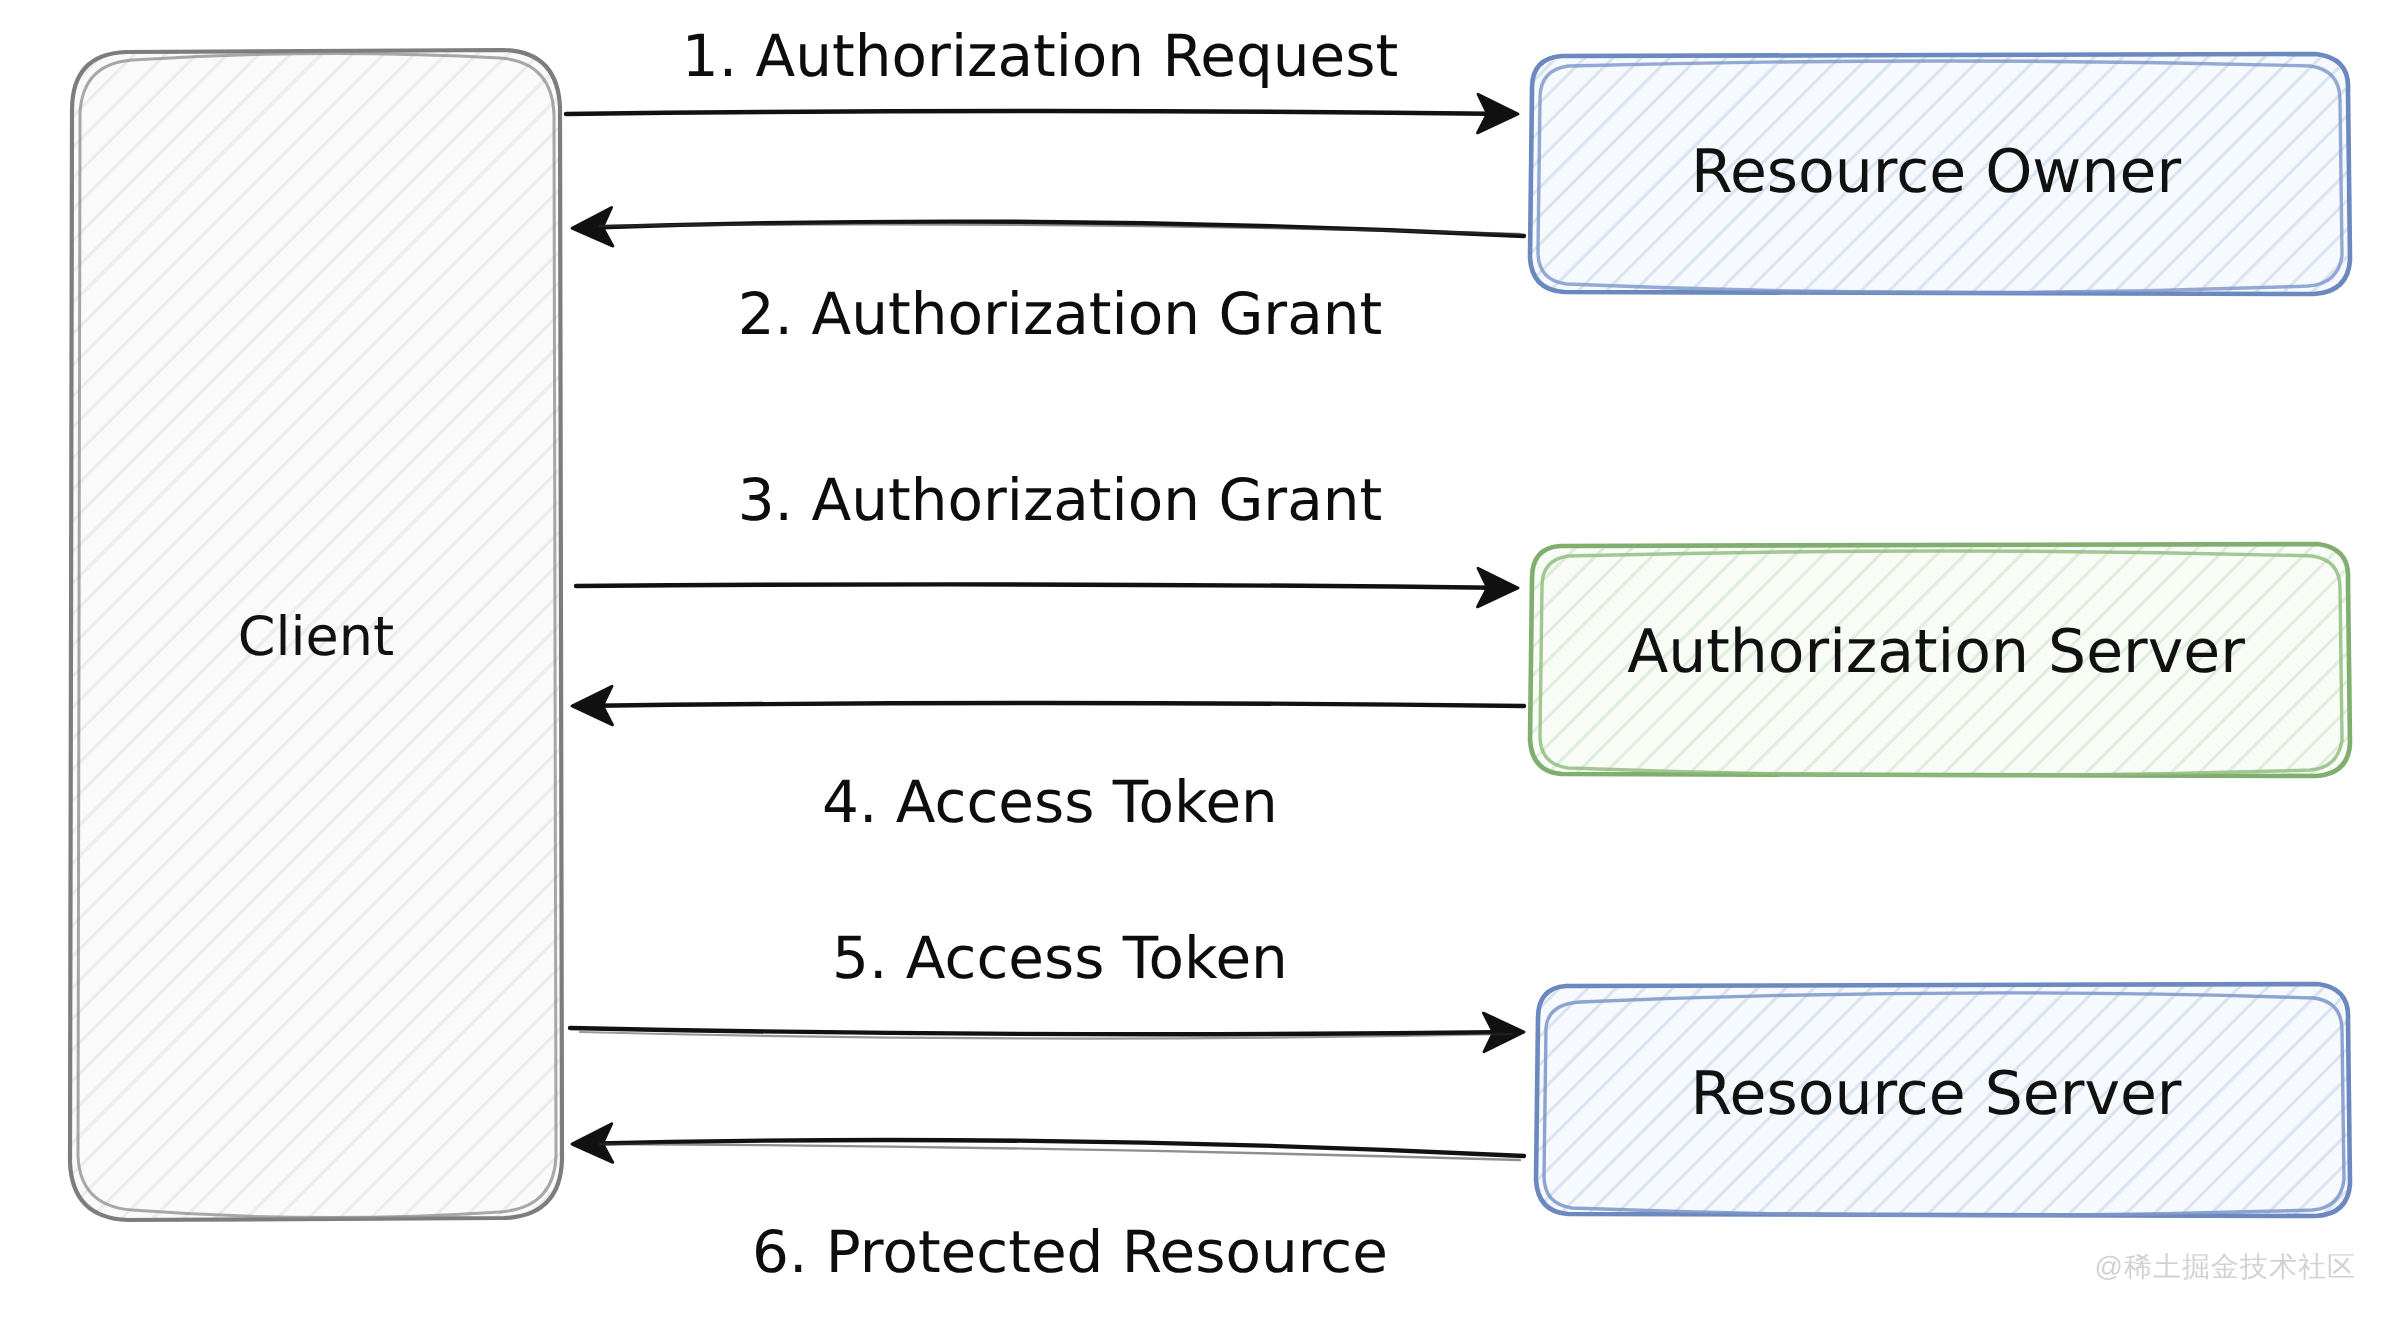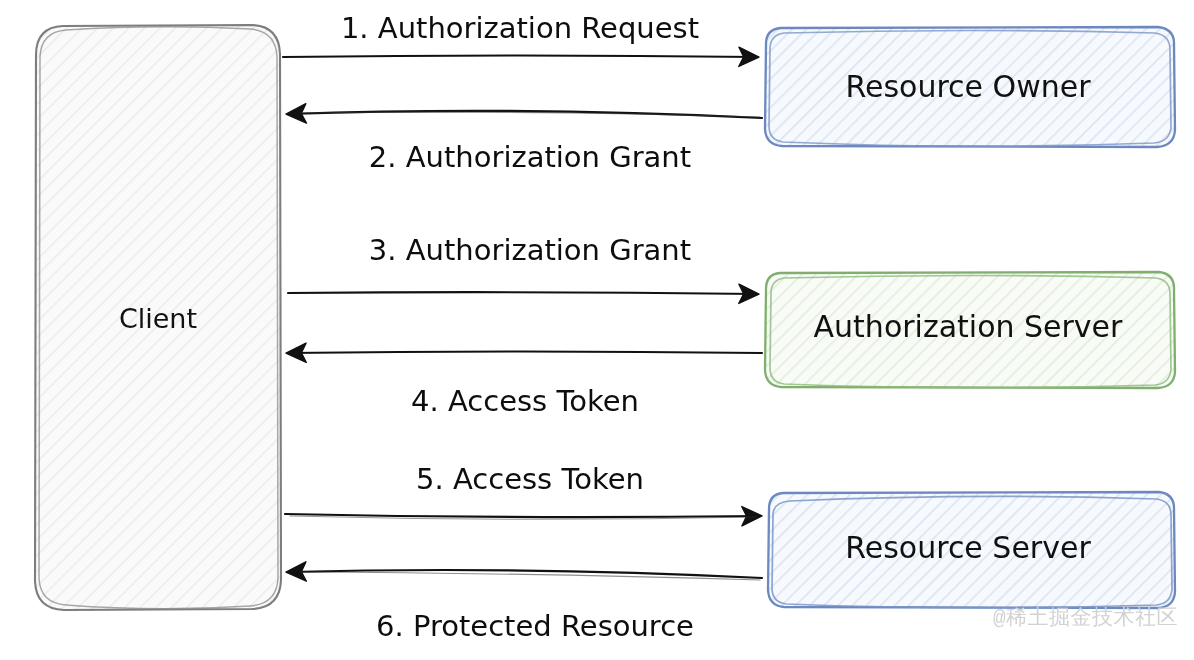--- a/index.html
+++ b/index.html
@@ -34,23 +34,23 @@
   .edge-label {
     font-family: "DejaVu Sans", sans-serif;
     font-weight: 400;
     fill: #0d0d0d;
     text-anchor: middle;
     dominant-baseline: middle;
   }
   .watermark-text {
     position: absolute;
     right: 16px;
-    bottom: 29px;
-    font-family: Liberation Mono, monospace;
-    font-size: 21px;
+    bottom: 17px;
+    font-family: Liberation Sans, sans-serif;
+    font-size: 14px;
     color: #d2d2d2;
     letter-spacing: 0.5px;
     user-select: none;
   }
 </style>
 </head>
 <body>
 
 <div id="canvas">
 

